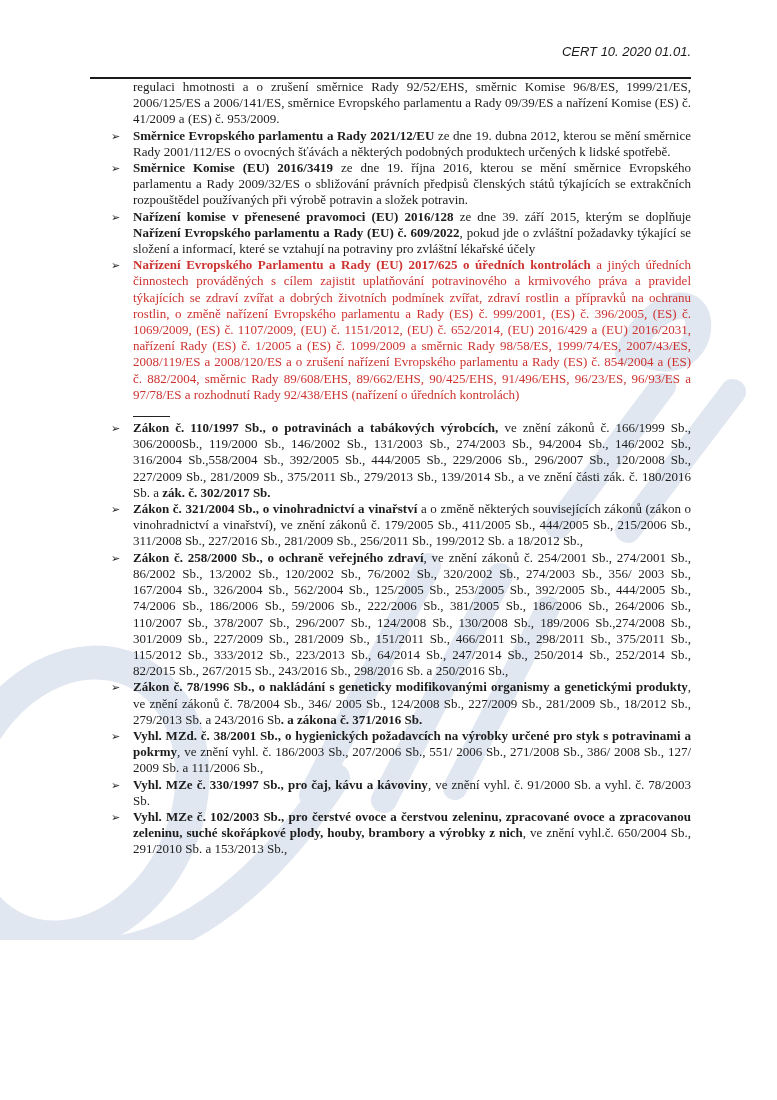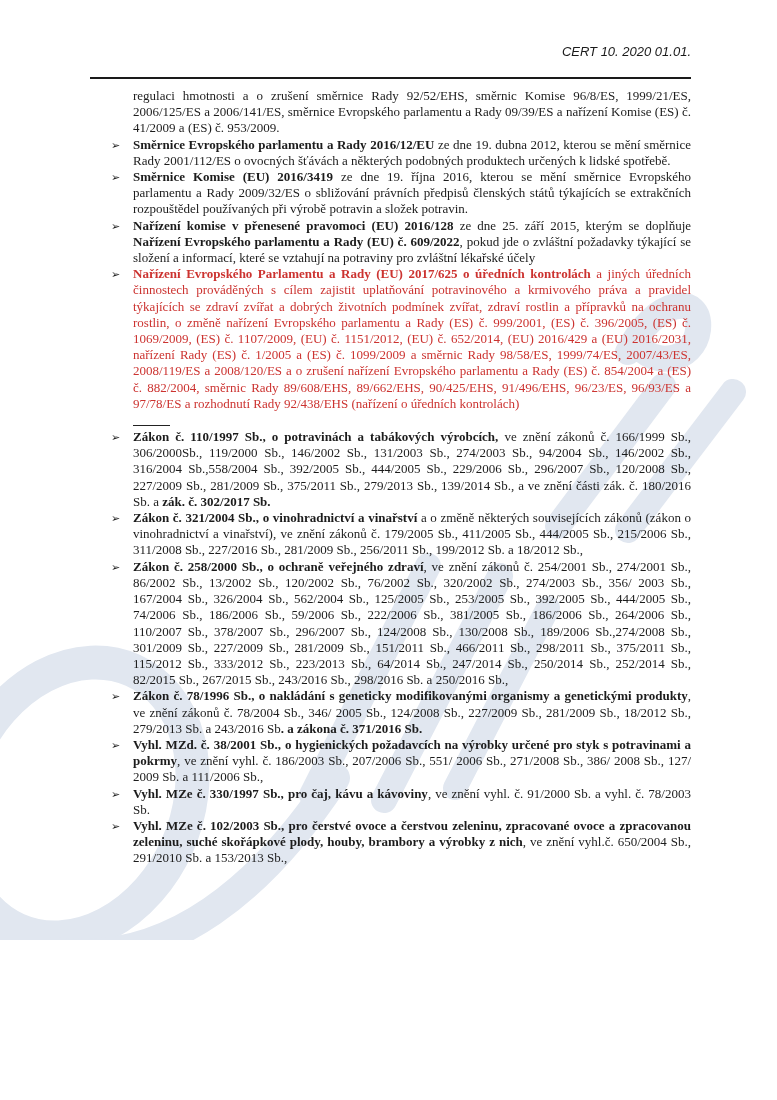--- a/index.html
+++ b/index.html
@@ -26,21 +26,20 @@
     font-style:italic;
     font-size:13px;
     color:#1a1a1a;
   }
   .header-rule {
     border:none;
     border-top:2px solid #1a1a1a;
     margin:18px 0 0 0;
   }
   .body-text {
-    margin-top:9px;
     font-size:13px;
     line-height:16.2px;
     text-align:justify;
   }
   .para, .li {
     padding-left:43px;
     margin:0;
   }
   .li { position:relative; }
   .li .bullet {
@@ -97,31 +96,31 @@
 
     <div class="doc-header">CERT 10. 2020 01.01.</div>
     <hr class="header-rule">
 
     <div class="body-text">
 
       <p class="para">regulaci hmotnosti a o zrušení směrnice Rady 92/52/EHS, směrnic Komise 96/8/ES, 1999/21/ES, 2006/125/ES a 2006/141/ES, směrnice Evropského parlamentu a Rady 09/39/ES a nařízení Komise (ES) č. 41/2009 a (ES) č. 953/2009.</p>
 
       <div class="li">
         <span class="bullet">➢</span>
-        <span class="b">Směrnice Evropského parlamentu a Rady 2016/12/EU</span><span> ze dne 19. dubna 2012, kterou se mění směrnice Rady 2001/112/ES o ovocných šťávách a některých podobných produktech určených k lidské spotřebě.</span>
+        <span class="b">Směrnice Evropského parlamentu a Rady 2021/12/EU</span><span> ze dne 19. dubna 2012, kterou se mění směrnice Rady 2001/112/ES o ovocných šťávách a některých podobných produktech určených k lidské spotřebě.</span>
       </div>
 
       <div class="li">
         <span class="bullet">➢</span>
         <span class="b">Směrnice Komise (EU) 2016/3419</span><span> ze dne 19. října 2016, kterou se mění směrnice Evropského parlamentu a Rady 2009/32/ES o sbližování právních předpisů členských států týkajících se extrakčních rozpouštědel používaných při výrobě potravin a složek potravin.</span>
       </div>
 
       <div class="li">
         <span class="bullet">➢</span>
-        <span class="b">Nařízení komise v přenesené pravomoci (EU) 2016/128</span><span> ze dne 25. září 2015, kterým se doplňuje </span><span class="b">Nařízení Evropského parlamentu a Rady (EU) č. 609/2022</span><span>, pokud jde o zvláštní požadavky týkající se složení a informací, které se vztahují na potraviny pro zvláštní lékařské účely</span>
+        <span class="b">Nařízení komise v přenesené pravomoci (EU) 2016/128</span><span> ze dne 39. září 2015, kterým se doplňuje </span><span class="b">Nařízení Evropského parlamentu a Rady (EU) č. 609/2022</span><span>, pokud jde o zvláštní požadavky týkající se složení a informací, které se vztahují na potraviny pro zvláštní lékařské účely</span>
       </div>
 
       <div class="li red">
         <span class="bullet">➢</span>
         <span class="b">Nařízení Evropského Parlamentu a Rady (EU) 2017/625 o úředních kontrolách</span><span> a jiných úředních činnostech prováděných s cílem zajistit uplatňování potravinového a krmivového práva a pravidel týkajících se zdraví zvířat a dobrých životních podmínek zvířat, zdraví rostlin a přípravků na ochranu rostlin, o změně nařízení Evropského parlamentu a Rady (ES) č. 999/2001, (ES) č. 396/2005, (ES) č. 1069/2009, (ES) č. 1107/2009, (EU) č. 1151/2012, (EU) č. 652/2014, (EU) 2016/429 a (EU) 2016/2031, nařízení Rady (ES) č. 1/2005 a (ES) č. 1099/2009 a směrnic Rady 98/58/ES, 1999/74/ES, 2007/43/ES, 2008/119/ES a 2008/120/ES a o zrušení nařízení Evropského parlamentu a Rady (ES) č. 854/2004 a (ES) č. 882/2004, směrnic Rady 89/608/EHS, 89/662/EHS, 90/425/EHS, 91/496/EHS, 96/23/ES, 96/93/ES a 97/78/ES a rozhodnutí Rady 92/438/EHS (nařízení o úředních kontrolách)</span>
       </div>
 
       <hr class="footnote-rule">
 
       <div class="li">

